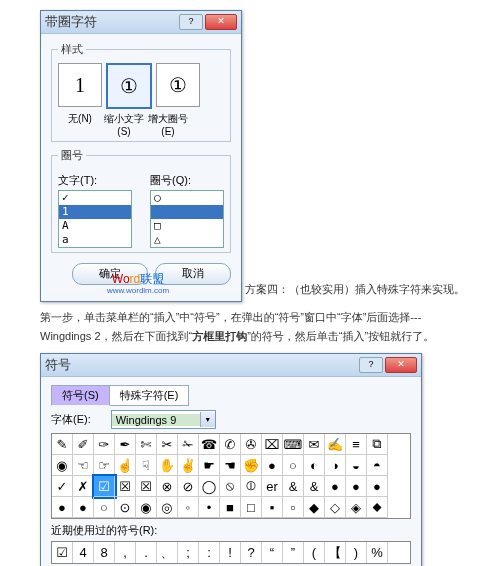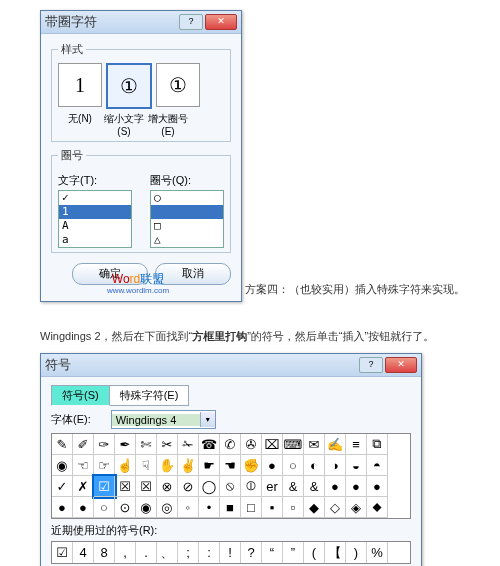--- a/index.html
+++ b/index.html
@@ -27,21 +27,21 @@
 .btn-row{text-align:right;padding-top:4px}
 .btn{display:inline-block;min-width:58px;height:20px;line-height:18px;text-align:center;border:1px solid #8aa6c1;background:linear-gradient(#fff,#dce7f3);font-size:11px;border-radius:10px;padding:0 8px;margin-left:4px}
 .watermark{position:relative;text-align:center;font-size:12px;font-weight:normal;margin-top:-14px;margin-right:6px}
 .watermark .w1{color:#c00}.watermark .w2{color:#f80}.watermark .w3{color:#06c}
 .watermark .u{font-size:8px;color:#36c;display:block;margin-top:-2px}
 .para{font-size:11px;line-height:1.7;color:#333;margin:2px 0 8px}
 .b{font-weight:bold}
 .dlg2{width:380px}
 .tabs{display:flex;margin-bottom:4px}
 .tab{border:1px solid #9ab;background:#fff;padding:2px 10px;font-size:11px;margin-right:-1px}
-.tab.act{background:#5eead4;border-bottom-color:#f4f8fc;position:relative;z-index:1}
+.tab.act{background:#c4b5fd;border-bottom-color:#f4f8fc;position:relative;z-index:1}
 .rowline{display:flex;align-items:center;gap:20px;margin:3px 0;font-size:11px}
 .rowline label{white-space:nowrap}
 .combo{display:inline-flex;align-items:center;border:1px solid #7a9abd;background:#fff;height:17px;font-size:11px}
 .combo span{padding:0 4px;min-width:80px}
 .combo .arr{width:14px;height:15px;background:linear-gradient(#eef,#cde);border-left:1px solid #9ab;text-align:center;font-size:8px;line-height:15px}
 .combo.green span{background:#cfe8cf}
 .sym-grid{display:grid;grid-template-columns:repeat(16,21px);grid-template-rows:repeat(4,21px);gap:0;border:1px solid #888;background:#fff;margin:4px 0}
 .sym-grid div{border-right:1px solid #ccc;border-bottom:1px solid #ccc;display:flex;align-items:center;justify-content:center;font-size:13px}
 .sym-grid .sel{background:#3a9eff;color:#fff;outline:2px solid #06c}
 .recent-grid{display:grid;grid-template-columns:repeat(16,21px);grid-template-rows:21px;border:1px solid #888;background:#fff;margin:2px 0 4px}
@@ -104,42 +104,42 @@
     </div>
     <div class="watermark">
       <span class="w1">Wo</span><span class="w2">rd</span><span class="w3">联盟</span>
       <span class="u">www.wordlm.com</span>
     </div>
   </div>
 </div>
 
 <span class="para" style="display:inline">方案四：（也较实用）插入特殊字符来实现。</span>
 <div class="para">
-  <br>
+  <span>第一步，单击菜单栏的“插入”中“符号”，在弹出的“符号”窗口中“字体”后面选择---</span><br>
   <span>Wingdings 2，然后在下面找到“</span><span class="b">方框里打钩</span><span>”的符号，然后单击“插入”按钮就行了。</span>
 </div>
 
 
 <div class="dialog dlg2">
   <div class="titlebar">
     <span class="t">符号</span>
     <div class="tb-btns">
       <span class="tb-btn">?</span>
       <span class="tb-btn red">✕</span>
     </div>
   </div>
   <div class="dlg-body">
     <div class="tabs">
       <div class="tab act">符号(S)</div>
       <div class="tab">特殊字符(E)</div>
     </div>
     <div class="rowline">
       <label>字体(E):</label>
       <div class="combo green">
-        <span>Wingdings 4</span>
+        <span>Wingdings 9</span>
             <div class="arr">▾</div>
       </div>
     </div>
 
     <div class="sym-grid" id="symgrid">
           <div>✎</div>
           <div>✐</div>
           <div>✑</div>
           <div>✒</div>
           <div>✄</div>

